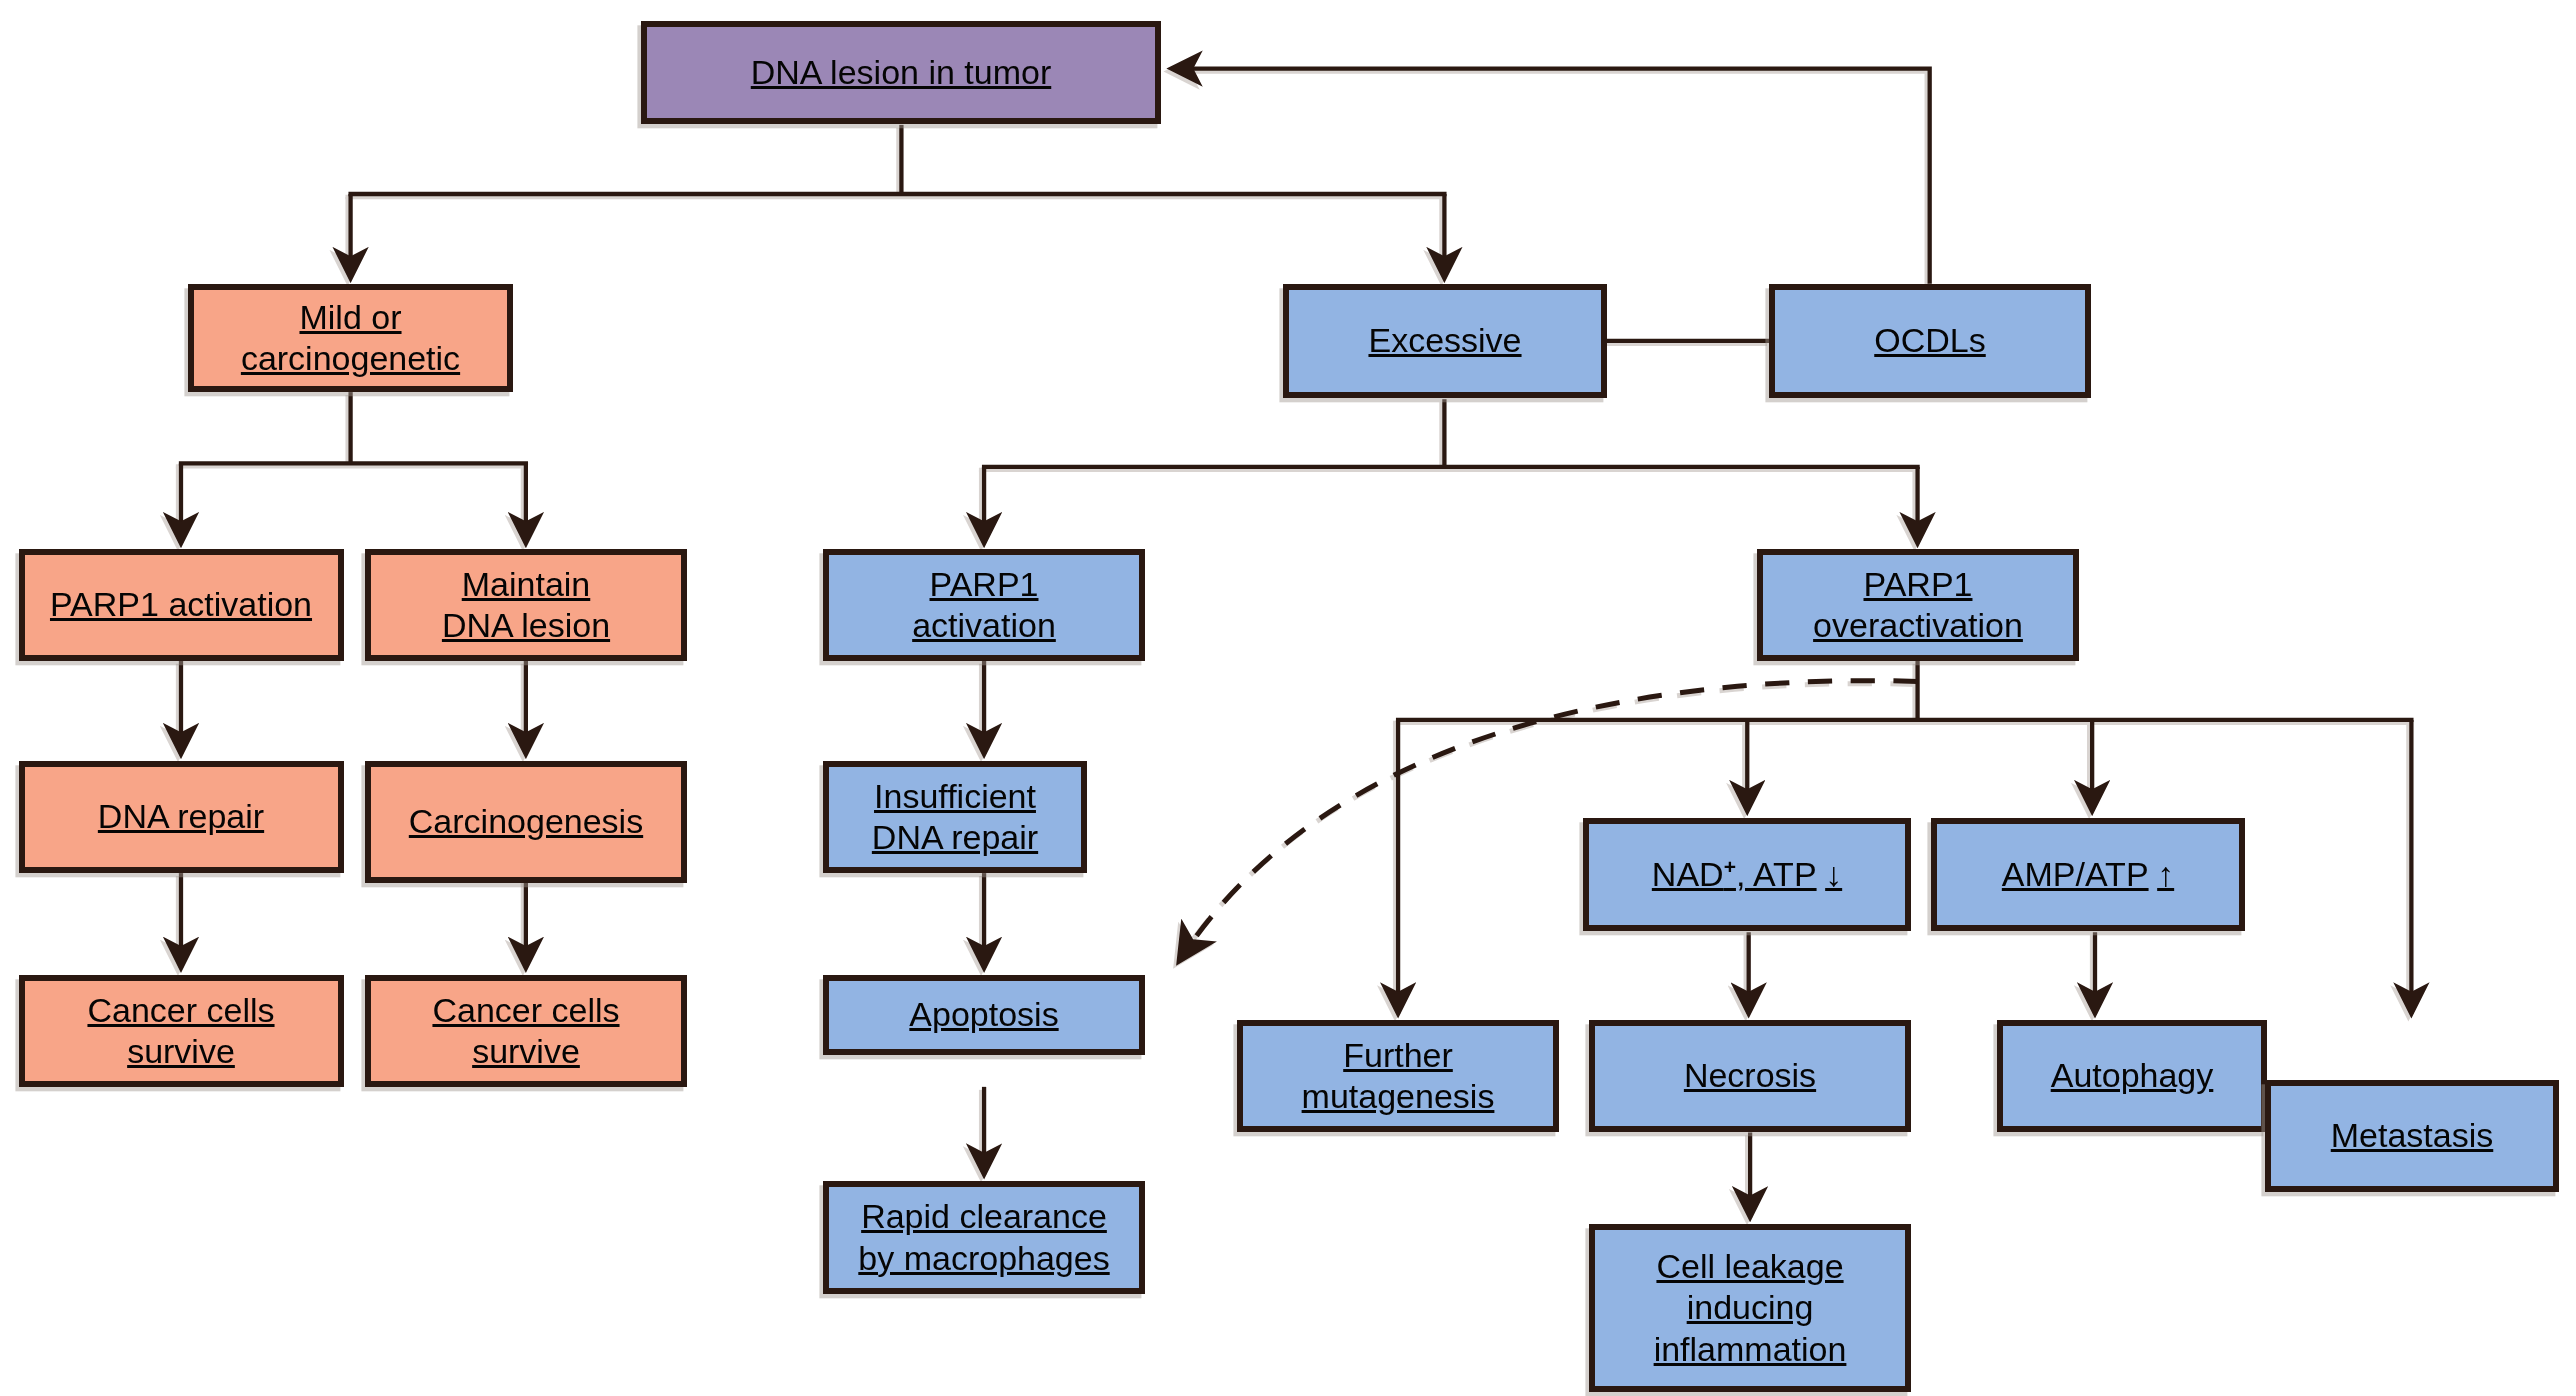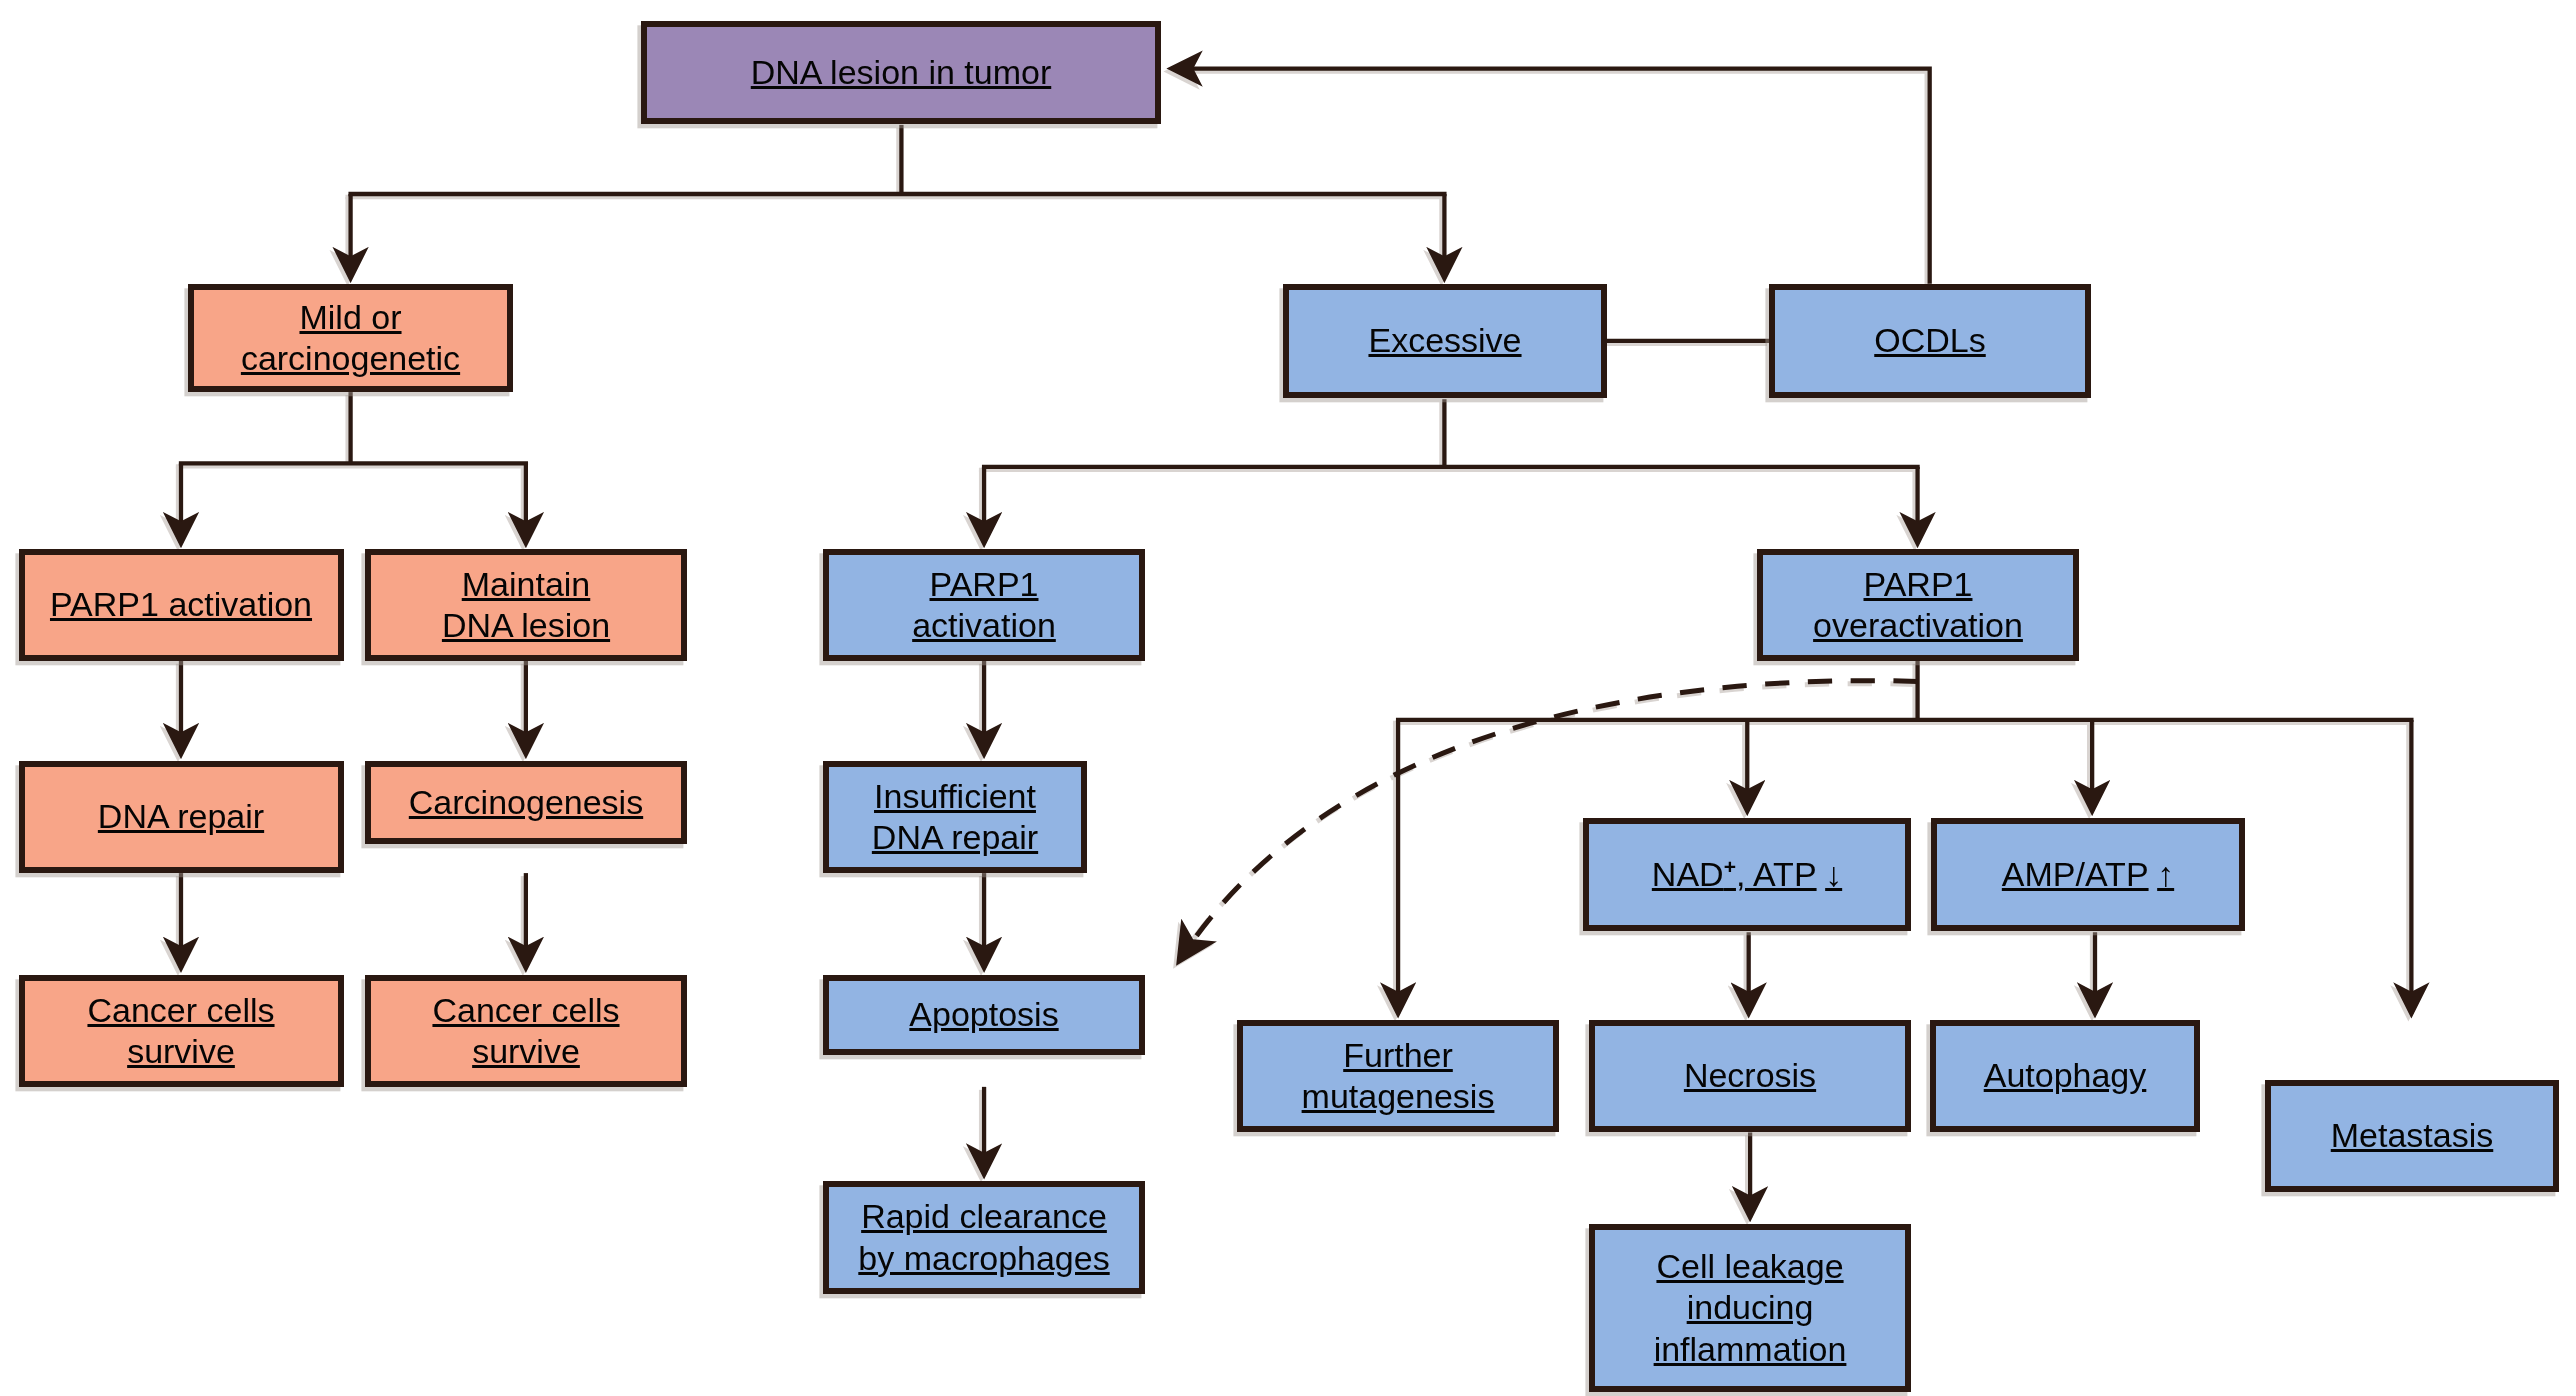--- a/index.html
+++ b/index.html
@@ -112,21 +112,21 @@
 
   <div class="node salmon" style="left:365px;top:549px;width:322px;height:112px">
     <span class="label">Maintain
 DNA lesion</span>
   </div>
 
   <div class="node salmon" style="left:18.5px;top:761px;width:325px;height:112px">
     <span class="label">DNA repair</span>
   </div>
 
-  <div class="node salmon" style="left:365px;top:761px;width:322px;height:83px">
+  <div class="node salmon" style="left:365px;top:761px;width:322px;height:122px">
     <span class="label">Carcinogenesis</span>
   </div>
 
   <div class="node salmon" style="left:18.5px;top:975px;width:325px;height:112px">
     <span class="label">Cancer cells
 survive</span>
   </div>
 
   <div class="node salmon" style="left:365px;top:975px;width:322px;height:112px">
     <span class="label">Cancer cells
@@ -175,21 +175,21 @@
 
   <div class="node blue" style="left:1237px;top:1020px;width:322px;height:112px">
     <span class="label">Further
 mutagenesis</span>
   </div>
 
   <div class="node blue" style="left:1589px;top:1020px;width:322px;height:112px">
     <span class="label">Necrosis</span>
   </div>
 
-  <div class="node blue" style="left:1930px;top:1020px;width:270px;height:112px">
+  <div class="node blue" style="left:1997px;top:1020px;width:270px;height:112px">
     <span class="label">Autophagy</span>
   </div>
 
   <div class="node blue" style="left:2265px;top:1080px;width:294px;height:112px">
     <span class="label">Metastasis</span>
   </div>
 
   <div class="node blue" style="left:1589px;top:1224px;width:322px;height:168px">
     <span class="label">Cell leakage
 inducing

